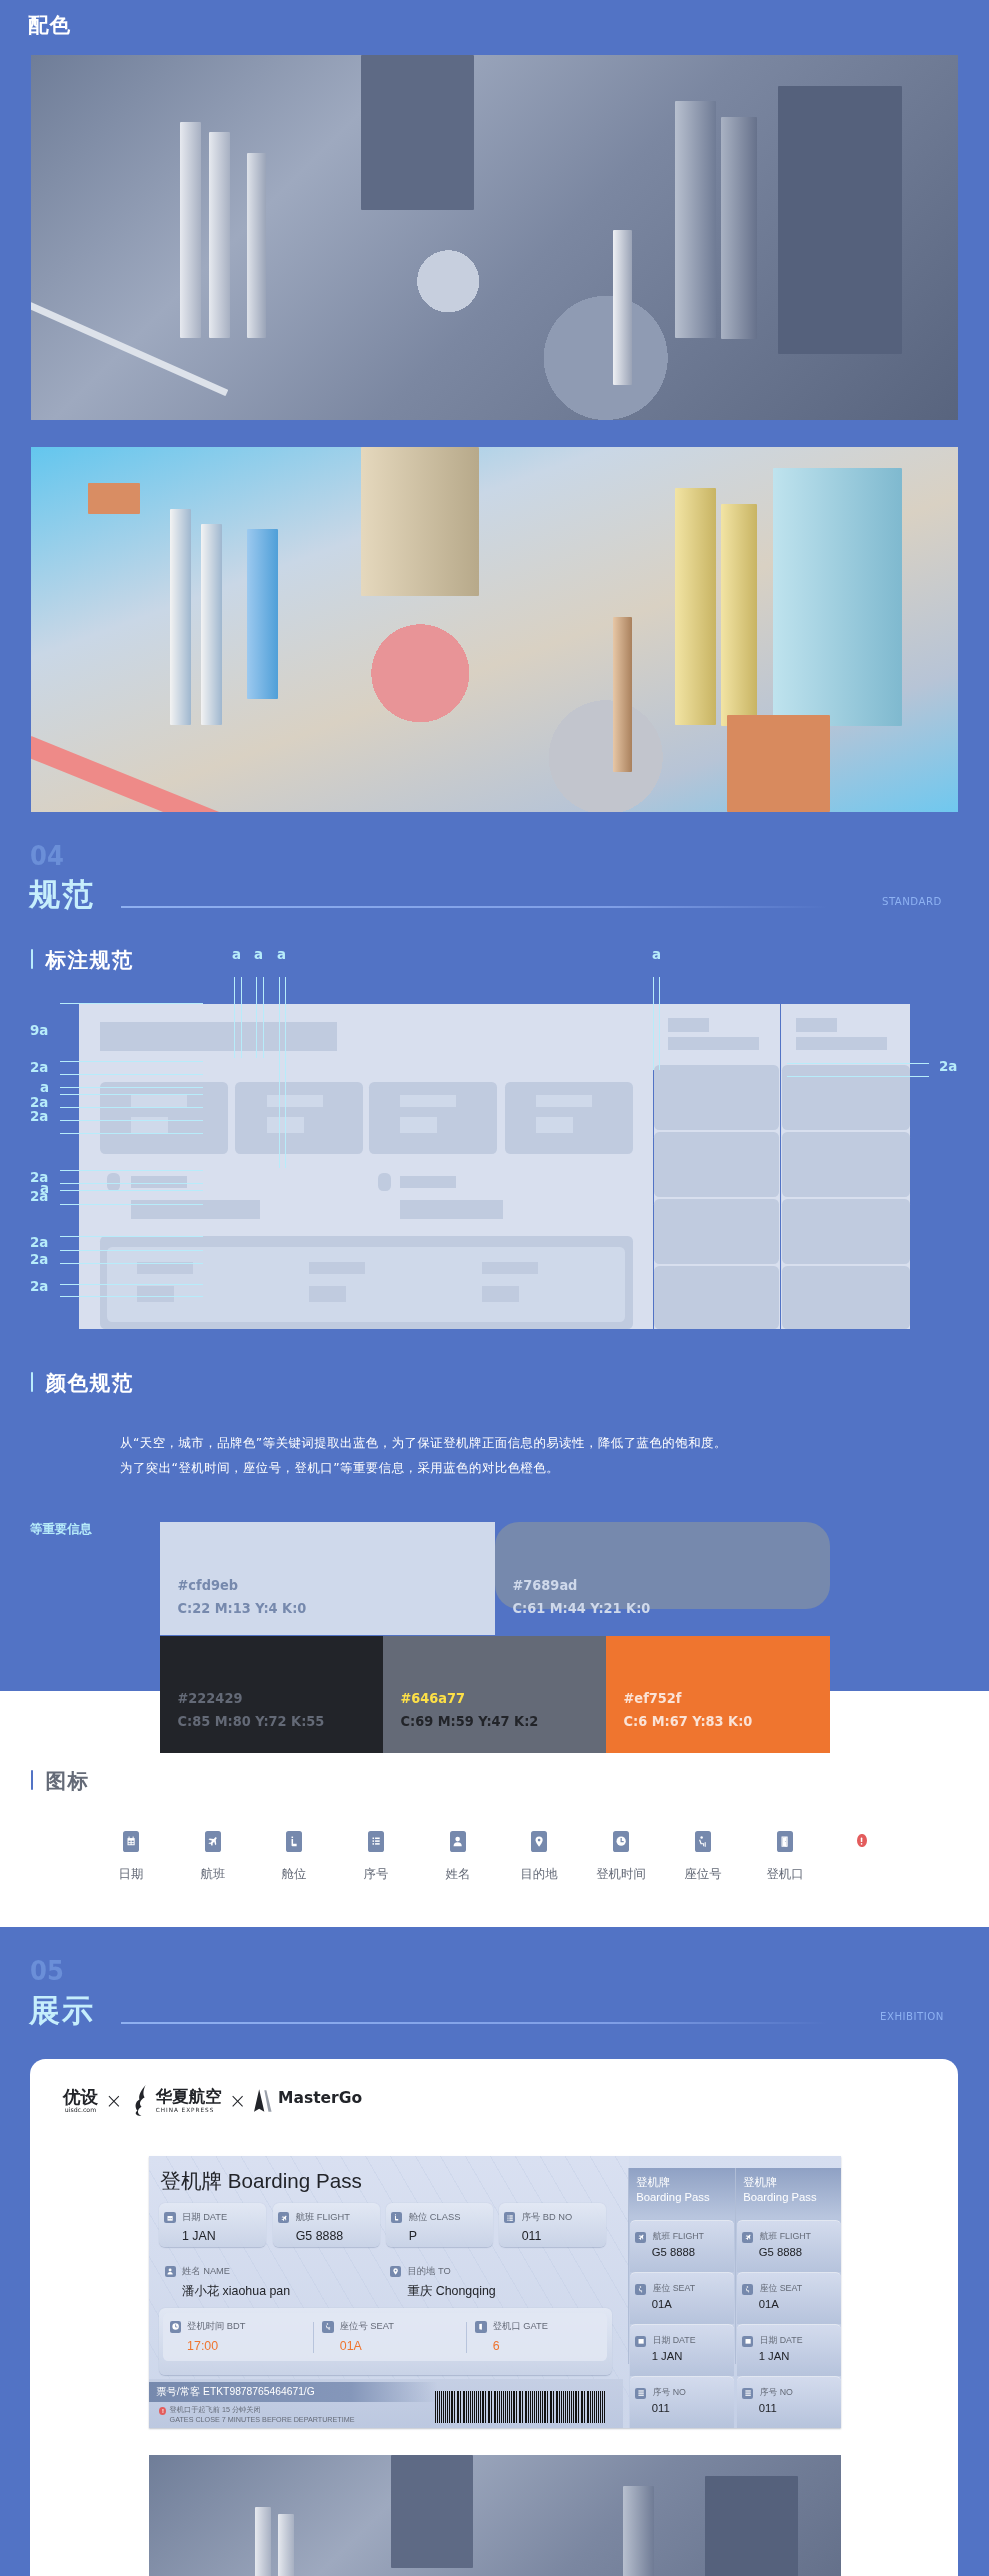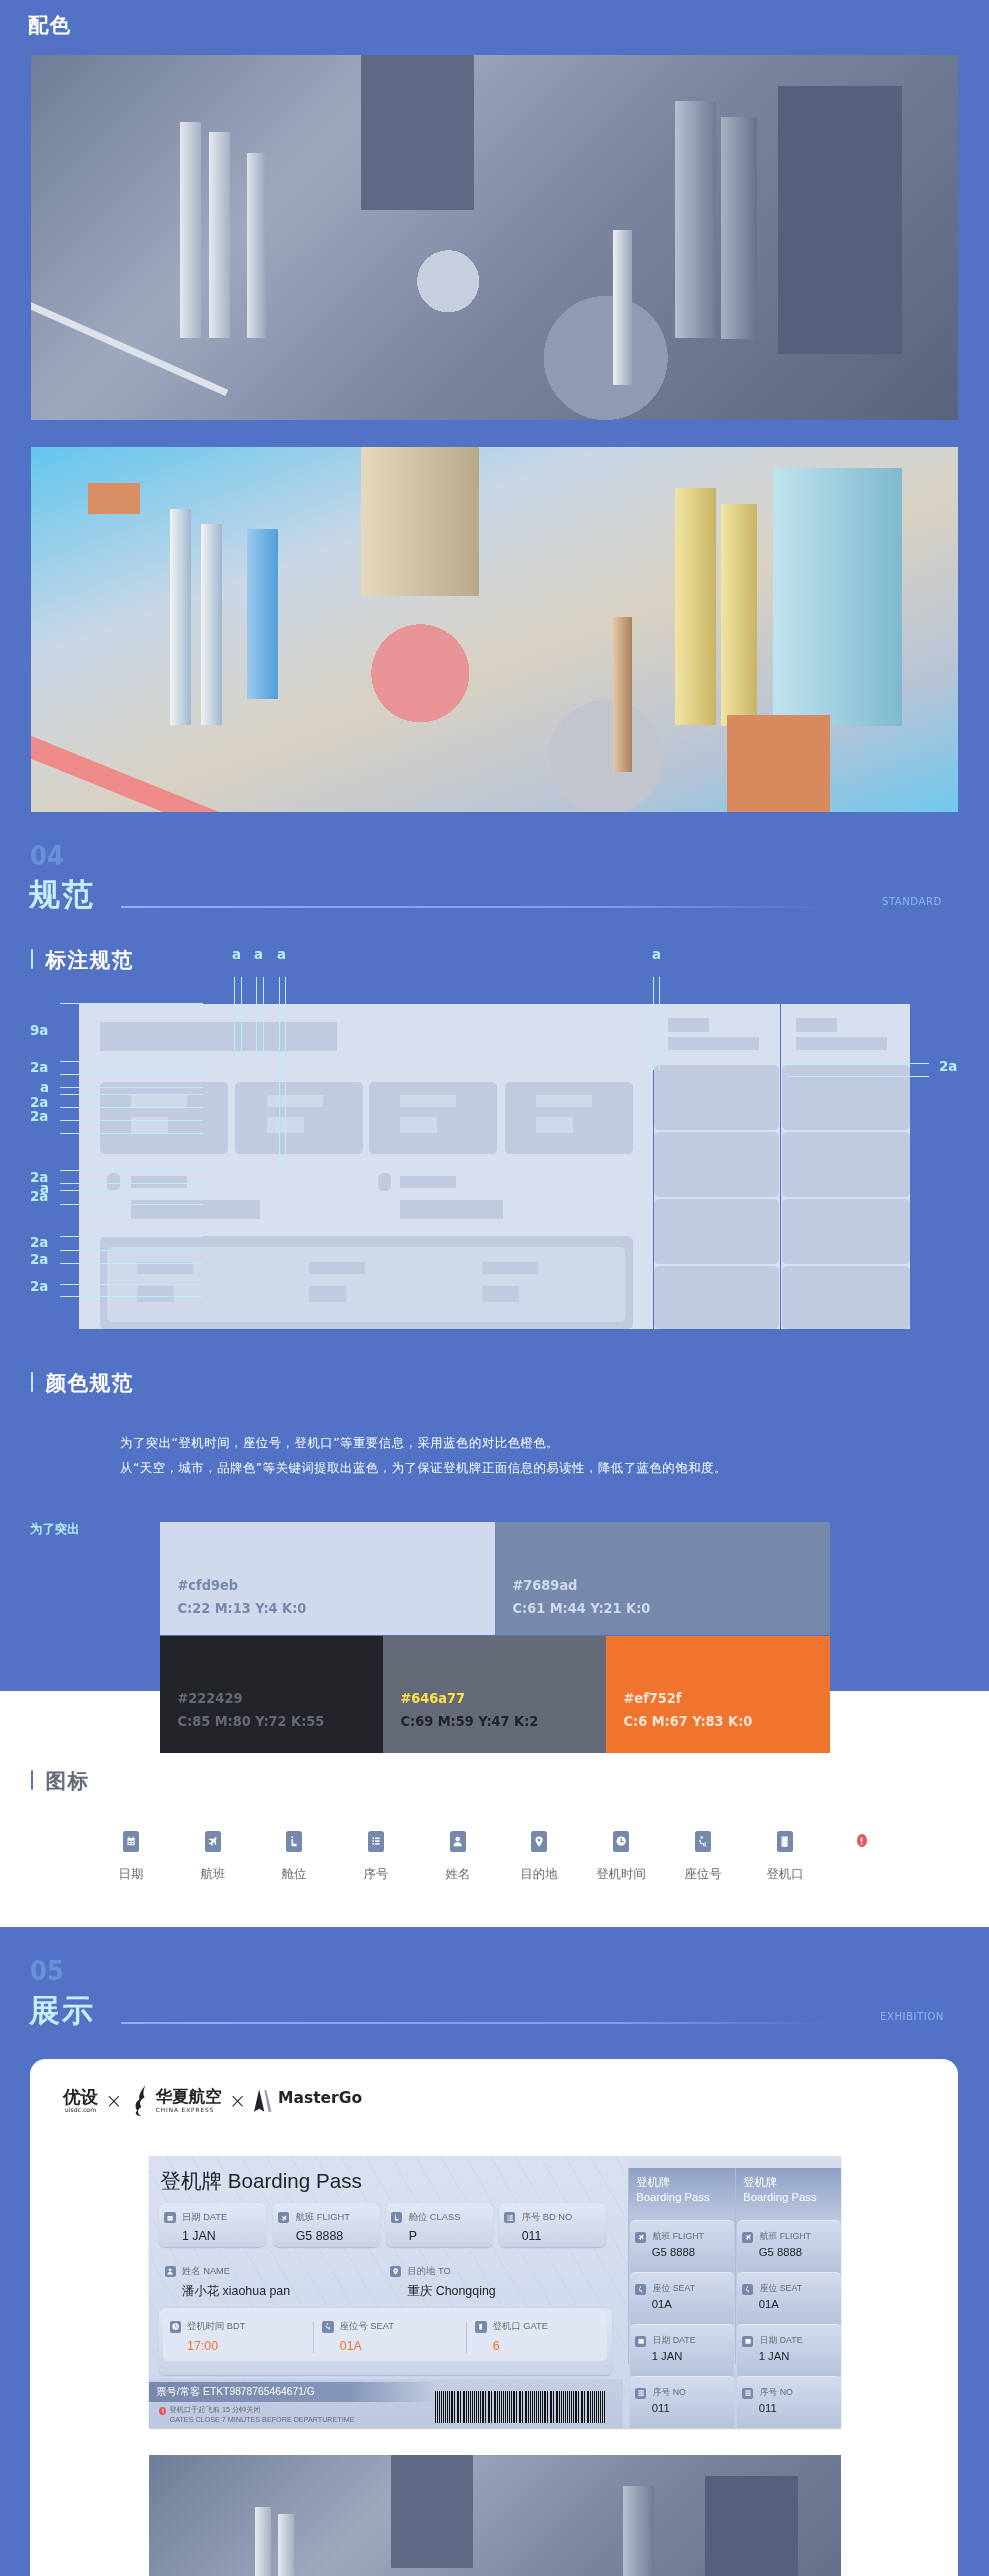--- a/index.html
+++ b/index.html
@@ -207,30 +207,30 @@
 <div class="anno-label" style="left:30px; top:1170px;">2a</div>
 <div class="anno-label" style="left:40px; top:1181px;">a</div>
 <div class="anno-label" style="left:30px; top:1189px;">2a</div>
 <div class="anno-label" style="left:30px; top:1235px;">2a</div>
 <div class="anno-label" style="left:30px; top:1252px;">2a</div>
 <div class="anno-label" style="left:30px; top:1279px;">2a</div>
 <div class="anno-label" style="left:939px; top:1059px;">2a</div>
 
 <div class="abs sub-title" style="left:31px; top:1369px;">颜色规范</div>
 <div class="abs para" style="left:120px; top:1430px; width:845px;">
+  <div>从“天空，城市，品牌色”等关键词提取出蓝色，为了保证登机牌正面信息的易读性，降低了蓝色的饱和度。</div>
   <div>为了突出“登机时间，座位号，登机口”等重要信息，采用蓝色的对比色橙色。</div>
-  <div>从“天空，城市，品牌色”等关键词提取出蓝色，为了保证登机牌正面信息的易读性，降低了蓝色的饱和度。</div>
-</div>
-<div class="abs front-label" style="left:30px; top:1521px;">为了突出</div>
+</div>
+<div class="abs front-label" style="left:30px; top:1521px;">等重要信息</div>
 
 <div class="swatch" style="left:160px; top:1522px; width:335px; height:113px; background:#cfd9eb; padding-top:55px;">
   <div class="hex" style="color:#7689ad;">#cfd9eb</div>
   <div class="cmyk" style="color:#7689ad;">C:22 M:13 Y:4 K:0</div>
 </div>
-<div class="swatch" style="left:495px; top:1522px; width:335px; height:113px; background:#7689ad; padding-top:55px;">
+<div class="swatch" style="left:495px; top:1522px; width:335px; height:87px; background:#7689ad; padding-top:55px;border-radius:24px;">
   <div class="hex" style="color:#cfd9eb;">#7689ad</div>
   <div class="cmyk" style="color:#cfd9eb;">C:61 M:44 Y:21 K:0</div>
 </div>
 
 <div class="abs white-band" style="left:0; top:1691px; width:989px; height:236px;"></div>
 
 <div class="swatch" style="left:160px; top:1636px; width:223px; height:117px; background:#222429; padding-top:54px;">
   <div class="hex" style="color:#646a77;">#222429</div>
   <div class="cmyk" style="color:#646a77;">C:85 M:80 Y:72 K:55</div>
 </div>

